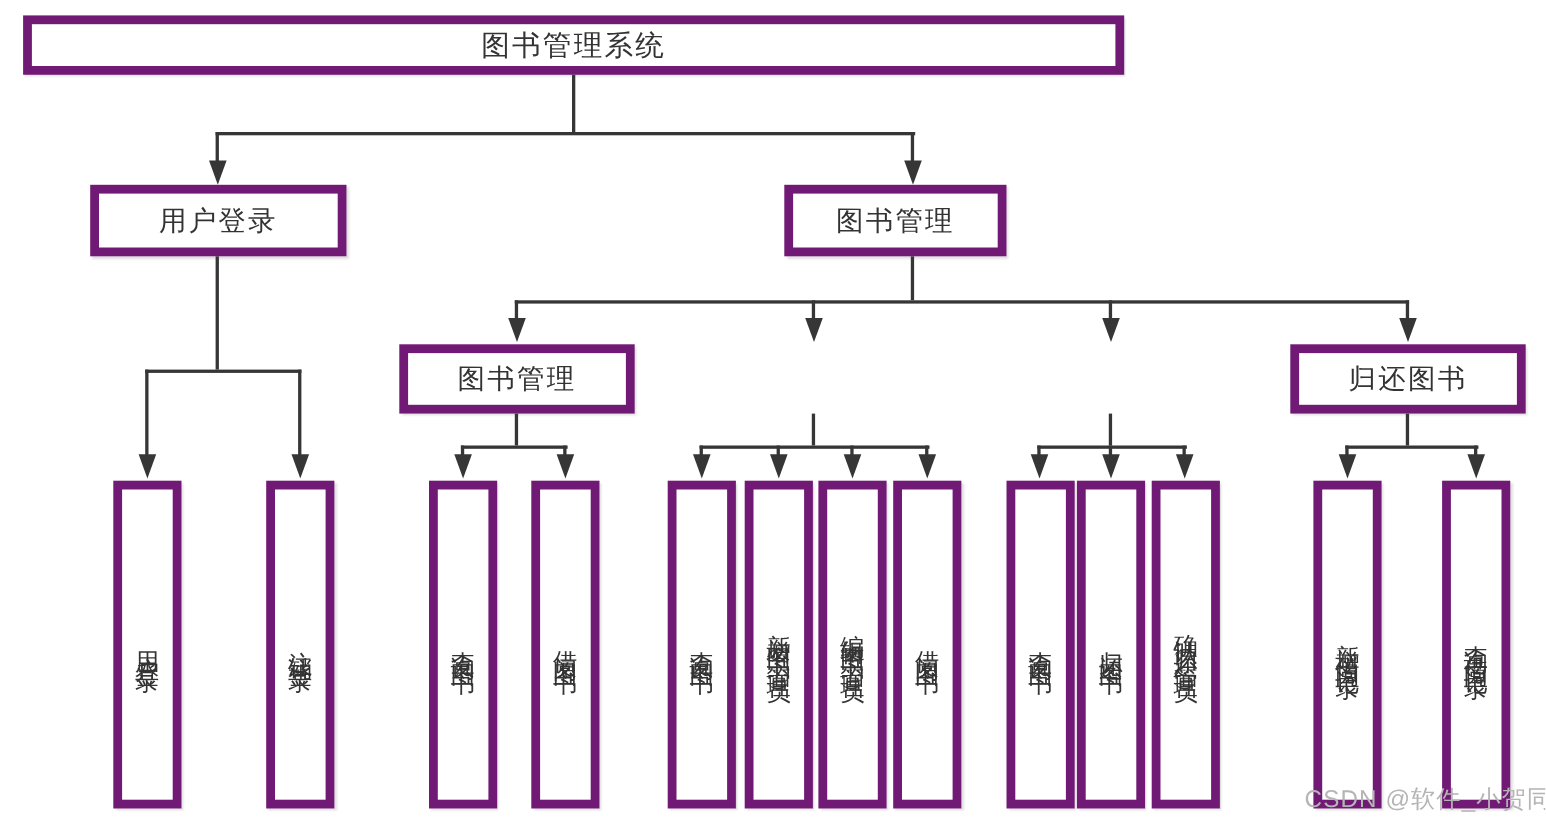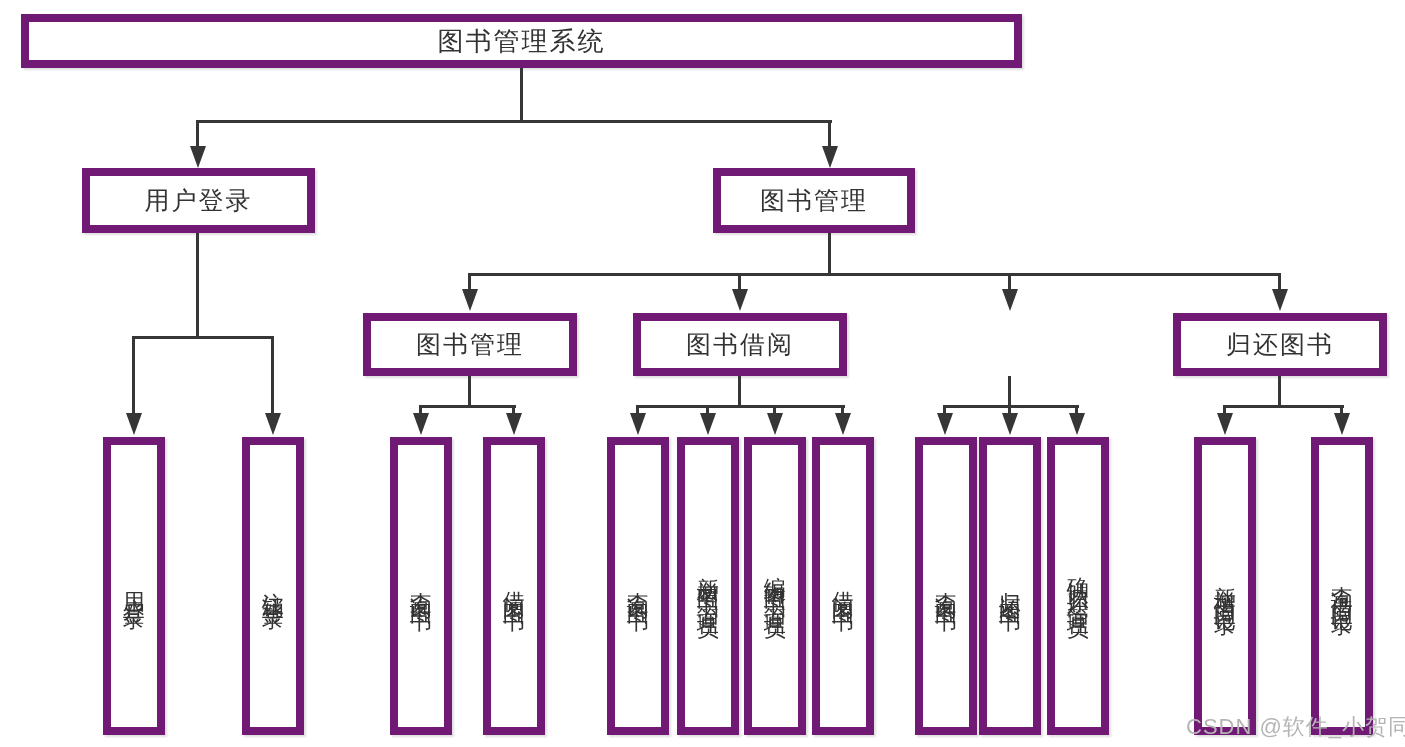--- a/index.html
+++ b/index.html
@@ -66,23 +66,20 @@
   <div class="ah" style="left:462px;top:289px;"></div>
   <div class="vl" style="left:738px;top:273px;height:18px;"></div>
   <div class="ah" style="left:732px;top:289px;"></div>
   <div class="vl" style="left:1008px;top:273px;height:18px;"></div>
   <div class="ah" style="left:1002px;top:289px;"></div>
   <div class="vl" style="left:1278px;top:273px;height:18px;"></div>
   <div class="ah" style="left:1272px;top:289px;"></div>
 
   <div class="box hbox" style="left:363px;top:313px;width:214px;height:63px;">
     <span>图书管理</span>
-  </div>
-  <div class="box hbox" style="left:633px;top:313px;width:214px;height:63px;">
-    <span>图书借阅</span>
   </div>
   <div class="box hbox" style="left:1173px;top:313px;width:214px;height:63px;">
     <span>归还图书</span>
   </div>
 
   <div class="vl" style="left:468px;top:376px;height:29px;"></div>
   <div class="hl" style="left:419px;top:405px;width:97px;"></div>
   <div class="vl" style="left:419px;top:405px;height:10px;"></div>
   <div class="ah" style="left:413px;top:413px;"></div>
   <div class="vl" style="left:512px;top:405px;height:10px;"></div>

